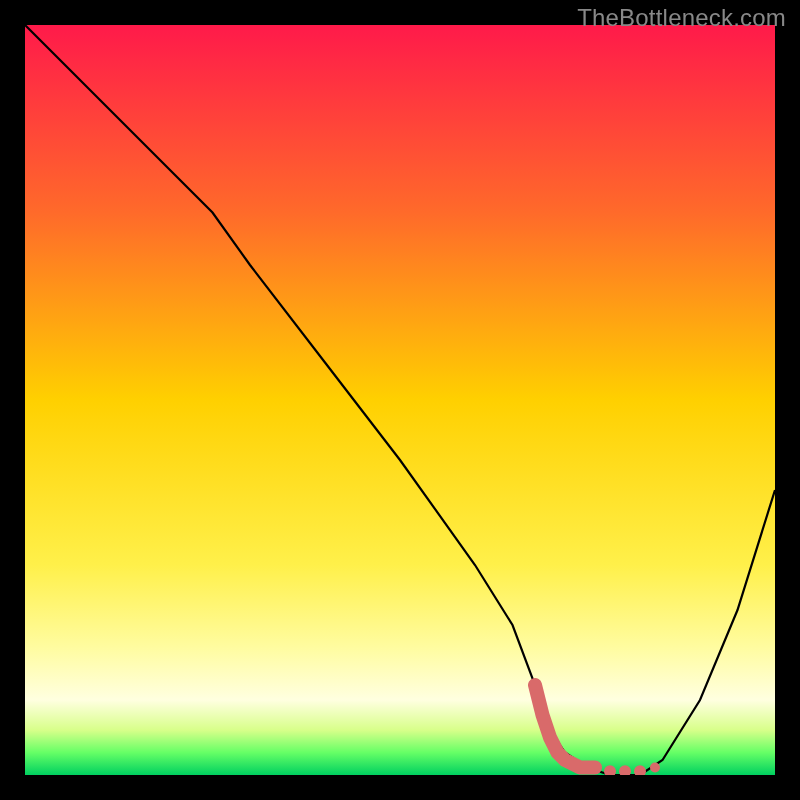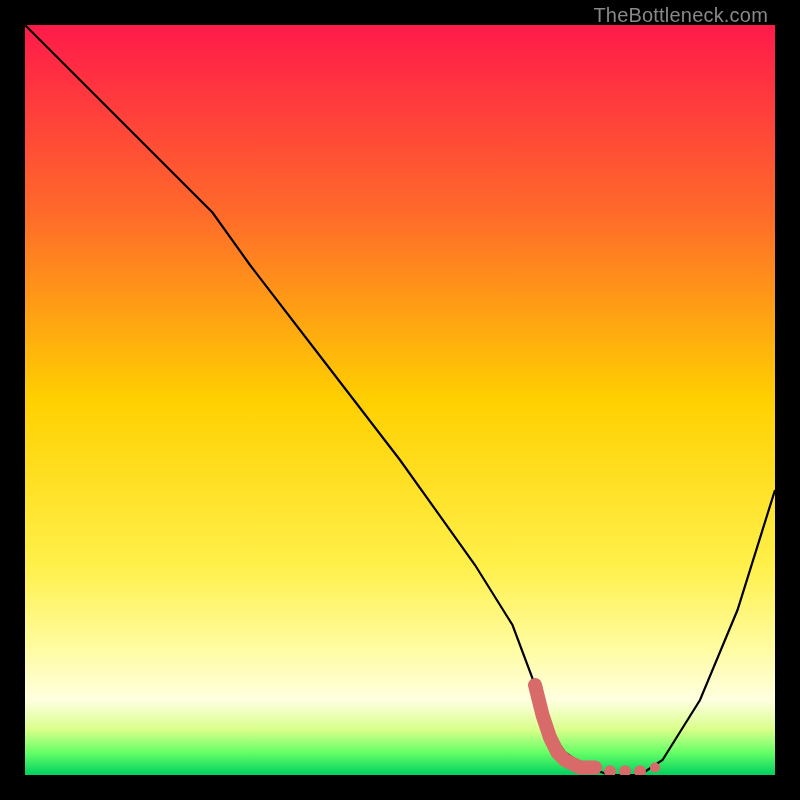--- a/index.html
+++ b/index.html
@@ -21,23 +21,23 @@
   .plot-area {
     position: absolute;
     left: 0;
     top: 0;
     width: 750px;
     height: 750px;
   }
   .watermark {
     position: absolute;
     top: 4px;
-    right: 32px;
+    right: 14px;
     color: #888;
-    font-size: 20px;
+    font-size: 24px;
     font-weight: 500;
     letter-spacing: 0.2px;
     z-index: 5;
   }
   svg { display: block; }
 </style>
 </head>
 <body>
 
 <div class="watermark">TheBottleneck.com</div>

